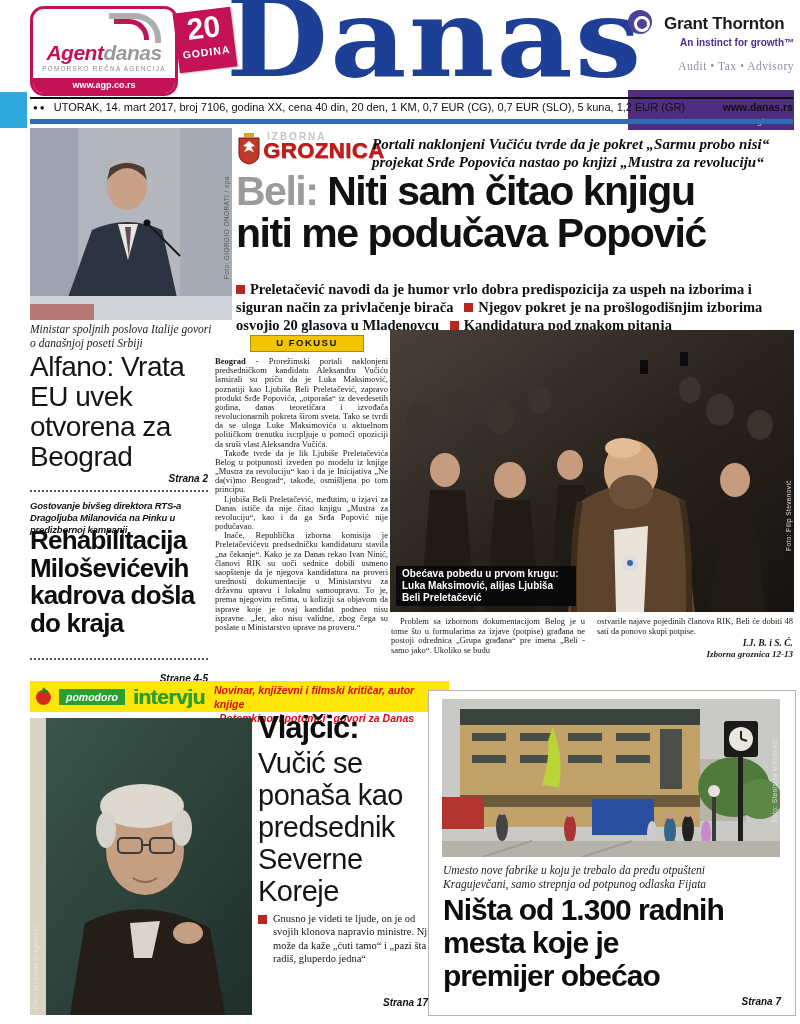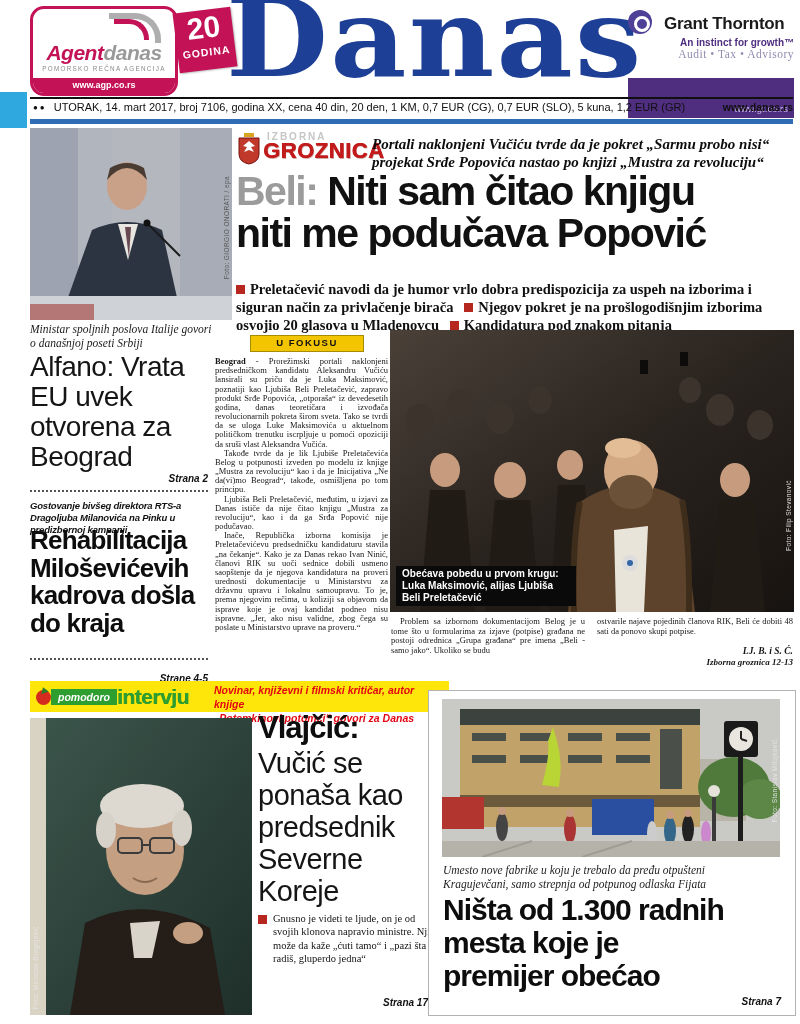--- a/index.html
+++ b/index.html
@@ -28,21 +28,21 @@
   #badge20 .g{font-size:10.5px;font-weight:bold;letter-spacing:1px}
   #masthead{left:226px;top:-16px;font-family:"DejaVu Serif",serif;font-weight:bold;font-size:108px;
             color:#1e3f96;letter-spacing:2px;transform:scaleX(1.09);transform-origin:left top;line-height:1}
   #gt{left:628px;top:10px;width:166px}
   #gt-row{display:flex;align-items:flex-end;gap:12px}
   #gt-circle{width:24px;height:24px;border-radius:50%;background:#4f4098;position:relative;flex:0 0 24px}
   #gt-circle:before{content:"";position:absolute;left:6px;top:6px;width:10px;height:10px;border:3px solid #fff;
             border-radius:50%}
   #gt-name{font-size:17px;font-weight:bold;color:#1a1a1a;letter-spacing:-.3px}
   #gt-tag{margin-top:3px;font-size:10px;font-weight:bold;color:#4f2d7f;text-align:right}
-  #gt-serv{margin-top:0;font-family:"Liberation Serif",serif;font-size:11.5px;color:#958bb0;
+  #gt-serv{margin-top:12px;font-family:"Liberation Serif",serif;font-size:11.5px;color:#958bb0;
            letter-spacing:.5px;text-align:right}
   #gt-box{margin-top:18px;width:166px;height:40px;background:#4f2d7f;position:relative}
   #gt-url{position:absolute;right:6px;bottom:4px;color:#cbb8e8;font-size:9.5px}
 
   
   #cyan-sq{left:0;top:92px;width:27px;height:36px;background:#2fa7df}
   #rule-black{left:30px;top:97px;width:763px;height:2px;background:#101010}
   #dateline{left:33px;top:101px;width:760px;font-size:11px;color:#101010;white-space:nowrap}
   #dateline .dots{font-size:8px;letter-spacing:2px;vertical-align:1px;margin-right:4px}
   #dateline .site{float:right;font-weight:bold;font-size:10.5px}
@@ -98,26 +98,26 @@
   #fokus-body{left:215px;top:357px;width:173px;font-family:"Liberation Serif",serif;font-size:8.5px;
               line-height:1.08;text-align:justify;color:#161616}
   #fokus-body p{margin:0;text-indent:9px}
   #fokus-body p.lead{text-indent:0}
   #fokus-body .loc{font-weight:bold}
 
   
   .bodytxt{font-family:"Liberation Serif",serif;font-size:8.5px;line-height:1.12;text-align:justify;color:#161616}
   #below1{left:391px;top:617px;width:194px;text-indent:9px}
   #below2{left:597px;top:617px;width:196px}
-  #byline{margin-top:10px;text-align:right;font-weight:bold;font-style:italic;font-size:9.5px;text-indent:0}
+  #byline{margin-top:2px;text-align:right;font-weight:bold;font-style:italic;font-size:9.5px;text-indent:0}
   #section-ref{text-align:right;font-weight:bold;font-style:italic;font-size:9px;text-indent:0}
 
   
   #strip{left:30px;top:681px;width:419px;height:31px;background:#ffe60a}
-  #strip-logo{position:absolute;left:6px;top:4px;display:flex;align-items:center;gap:0}
+  #strip-logo{position:absolute;left:6px;top:4px;display:flex;align-items:center;gap:8px}
   #tomato{width:15px;height:15px;border-radius:50%;background:#d52b1e;position:relative}
   #tomato:before{content:"";position:absolute;left:4px;top:-3px;border-left:4px solid transparent;
                  border-right:4px solid transparent;border-bottom:6px solid #2f7a2a;transform:rotate(-20deg)}
   #pomodoro{background:#2f9e30;color:#fff;font-weight:bold;font-style:italic;font-size:10.5px;
             padding:2px 7px}
   #intervju{color:#2f9e30;font-weight:bold;font-size:21px;letter-spacing:-.5px;
             text-shadow:.5px 0 0 #2f9e30}
   #strip-kick{position:absolute;left:184px;top:2px;width:232px;color:#e30613;font-weight:bold;
               font-style:italic;font-size:10.5px;line-height:1.35}
 

